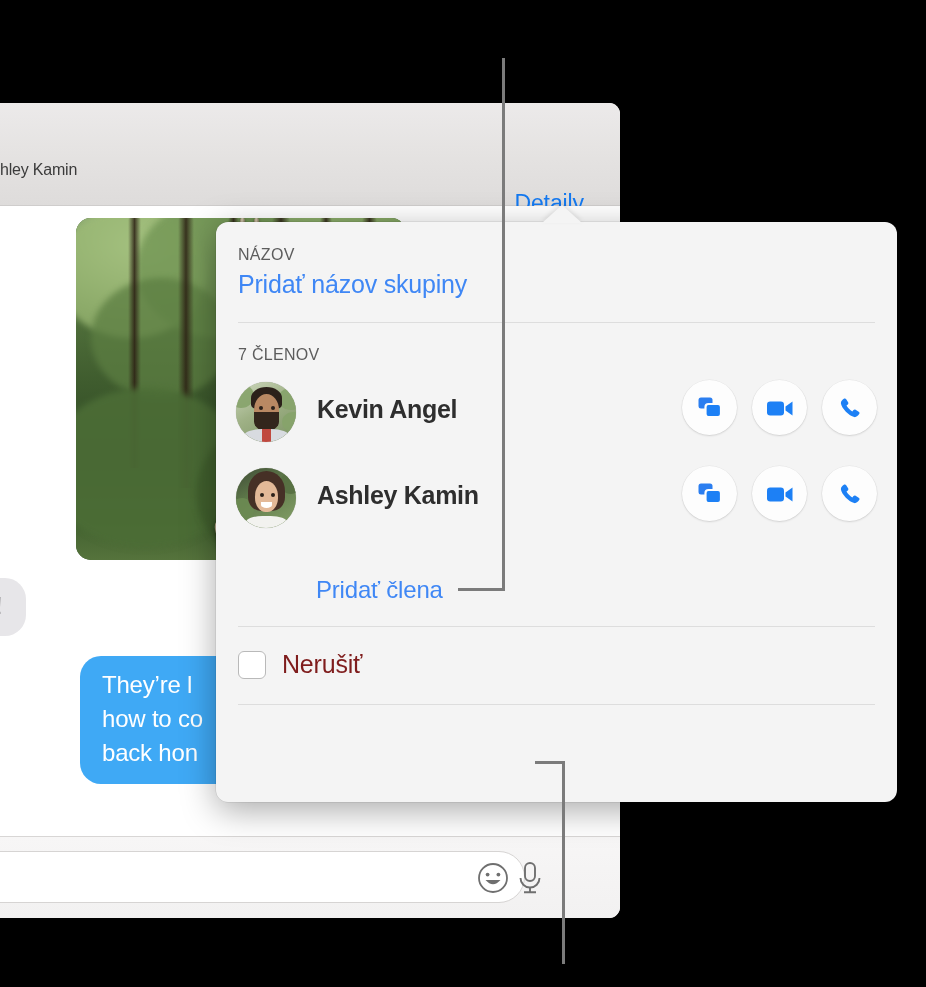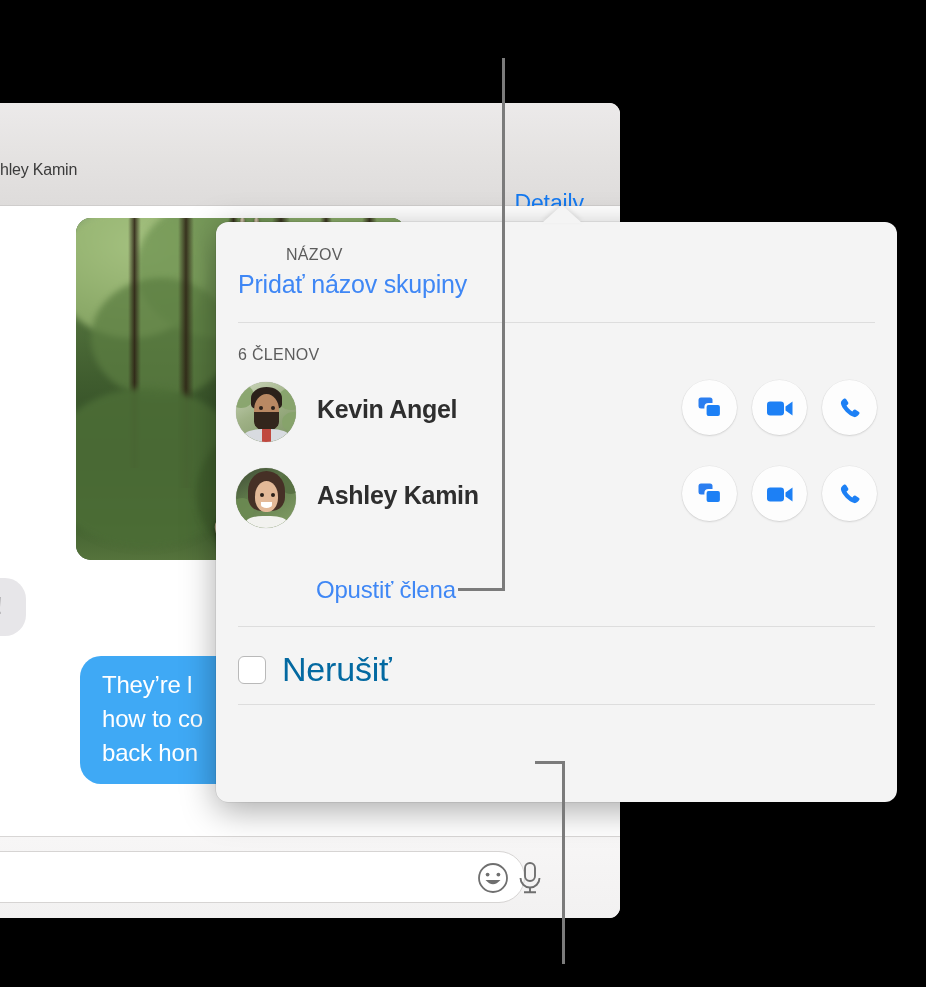--- a/index.html
+++ b/index.html
@@ -213,21 +213,21 @@
     border-bottom: 18px solid #f4f4f4;
     filter: drop-shadow(0 -2px 2px rgba(0,0,0,0.10));
   }
 
   .section-label {
     position: absolute;
     font-size: 16px;
     color: #5c5c5c;
     letter-spacing: 0.3px;
   }
-  .lbl-nazov { left: 22px; top: 24px; margin-left: 48px; }
+  .lbl-nazov { left: 22px; top: 24px; }
   .lbl-clenov { left: 22px; top: 124px; }
 
   .link-blue {
     position: absolute;
     font-size: 25px;
     color: #3f87f5;
     letter-spacing: -0.2px;
     cursor: default;
     white-space: nowrap;
     text-align: right;
@@ -337,22 +337,22 @@
   }
   .checkbox {
     width: 28px; height: 28px;
     background: #ffffff;
     border: 1px solid #b9b9b9;
     border-radius: 6px;
     box-sizing: border-box;
     cursor: default;
   }
   .checkbox-label {
-    font-size: 34px;
-    color: #0369a1;
+    font-size: 25px;
+    color: #7f1d1d;
     letter-spacing: -0.2px;
   }
 
   .leave-link {
     position: absolute;
     left: 30px;
     top: 522px;
     font-size: 25px;
     color: #f42b19;
     letter-spacing: -0.2px;
@@ -444,21 +444,21 @@
   </div>
 </div>
 
 <div class="popover">
   <div class="popover-arrow"></div>
 
   <div class="section-label lbl-nazov">NÁZOV</div>
   <div class="link-blue link-title">Pridať názov skupiny</div>
   <div class="divider div-1"></div>
 
-  <div class="section-label lbl-clenov">6 ČLENOV</div>
+  <div class="section-label lbl-clenov">7 ČLENOV</div>
 
   <div class="member-row r2">
     <div class="avatar">
       <div class="bg" style="background:linear-gradient(150deg,#3f4a36 0%,#5f7a4a 40%,#86a169 100%);"></div>
       <div class="leaf" style="left:-6px; top:30px; width:24px; height:24px; background:#6c8a52;"></div>
       <div class="leaf" style="left:44px; top:4px; width:22px; height:22px; background:#566f41;"></div>
       <div class="hair" style="left:12px; top:3px; width:37px; height:40px; background:#463026; border-radius:50% 50% 35% 35%;"></div>
       <div class="head" style="left:19px; top:13px; width:23px; height:31px; background:#e3b998;"></div>
       <div class="eye" style="left:24px; top:25px;"></div>
       <div class="eye" style="left:35px; top:25px;"></div>
@@ -516,21 +516,21 @@
         </svg>
       </div>
       <div class="action-btn">
         <svg width="24" height="24" viewBox="0 0 24 24">
           <path d="M6.2 2.6 C4.3 3.6 2.6 5.6 2.9 7.6 C3.5 12.2 11.2 20.2 16.2 21.1 C18.2 21.4 20.3 19.6 21.3 17.8 C21.8 16.9 21.5 16.2 20.7 15.7 L17.6 13.8 C16.8 13.3 16.1 13.5 15.5 14.1 L14.3 15.4 C12.1 14.2 9.7 11.8 8.5 9.6 L9.8 8.4 C10.4 7.8 10.6 7.1 10.1 6.3 L8.2 3.2 C7.7 2.4 7.0 2.2 6.2 2.6 Z" fill="#1d80f5"></path>
         </svg>
       </div>
     </div>
   </div>
 
-  <div class="link-blue link-addmember">Opustiť člena</div>
+  <div class="link-blue link-addmember">Pridať člena</div>
 
   <div class="divider div-2"></div>
 
   <div class="checkbox-row">
     <div class="checkbox"></div>
     <div class="checkbox-label">Nerušiť</div>
   </div>
 
   <div class="divider div-3"></div>
 

